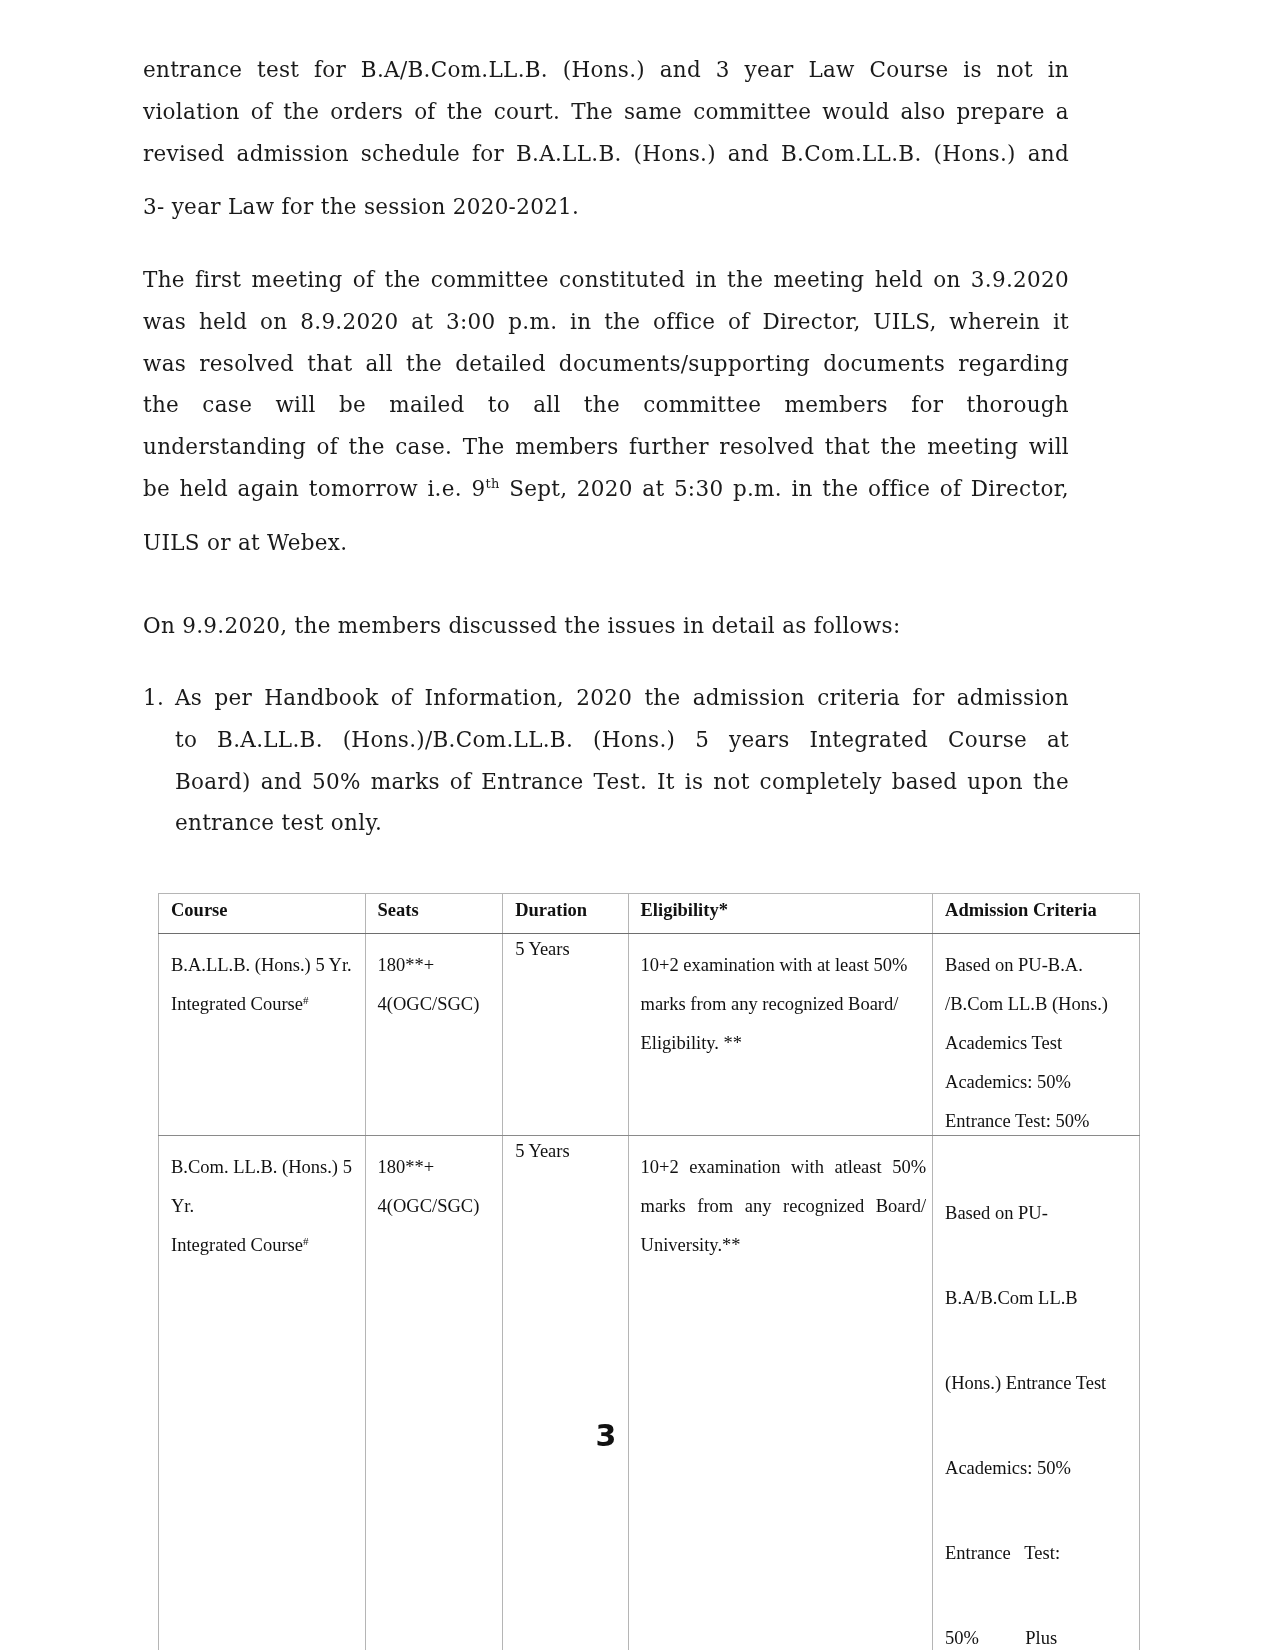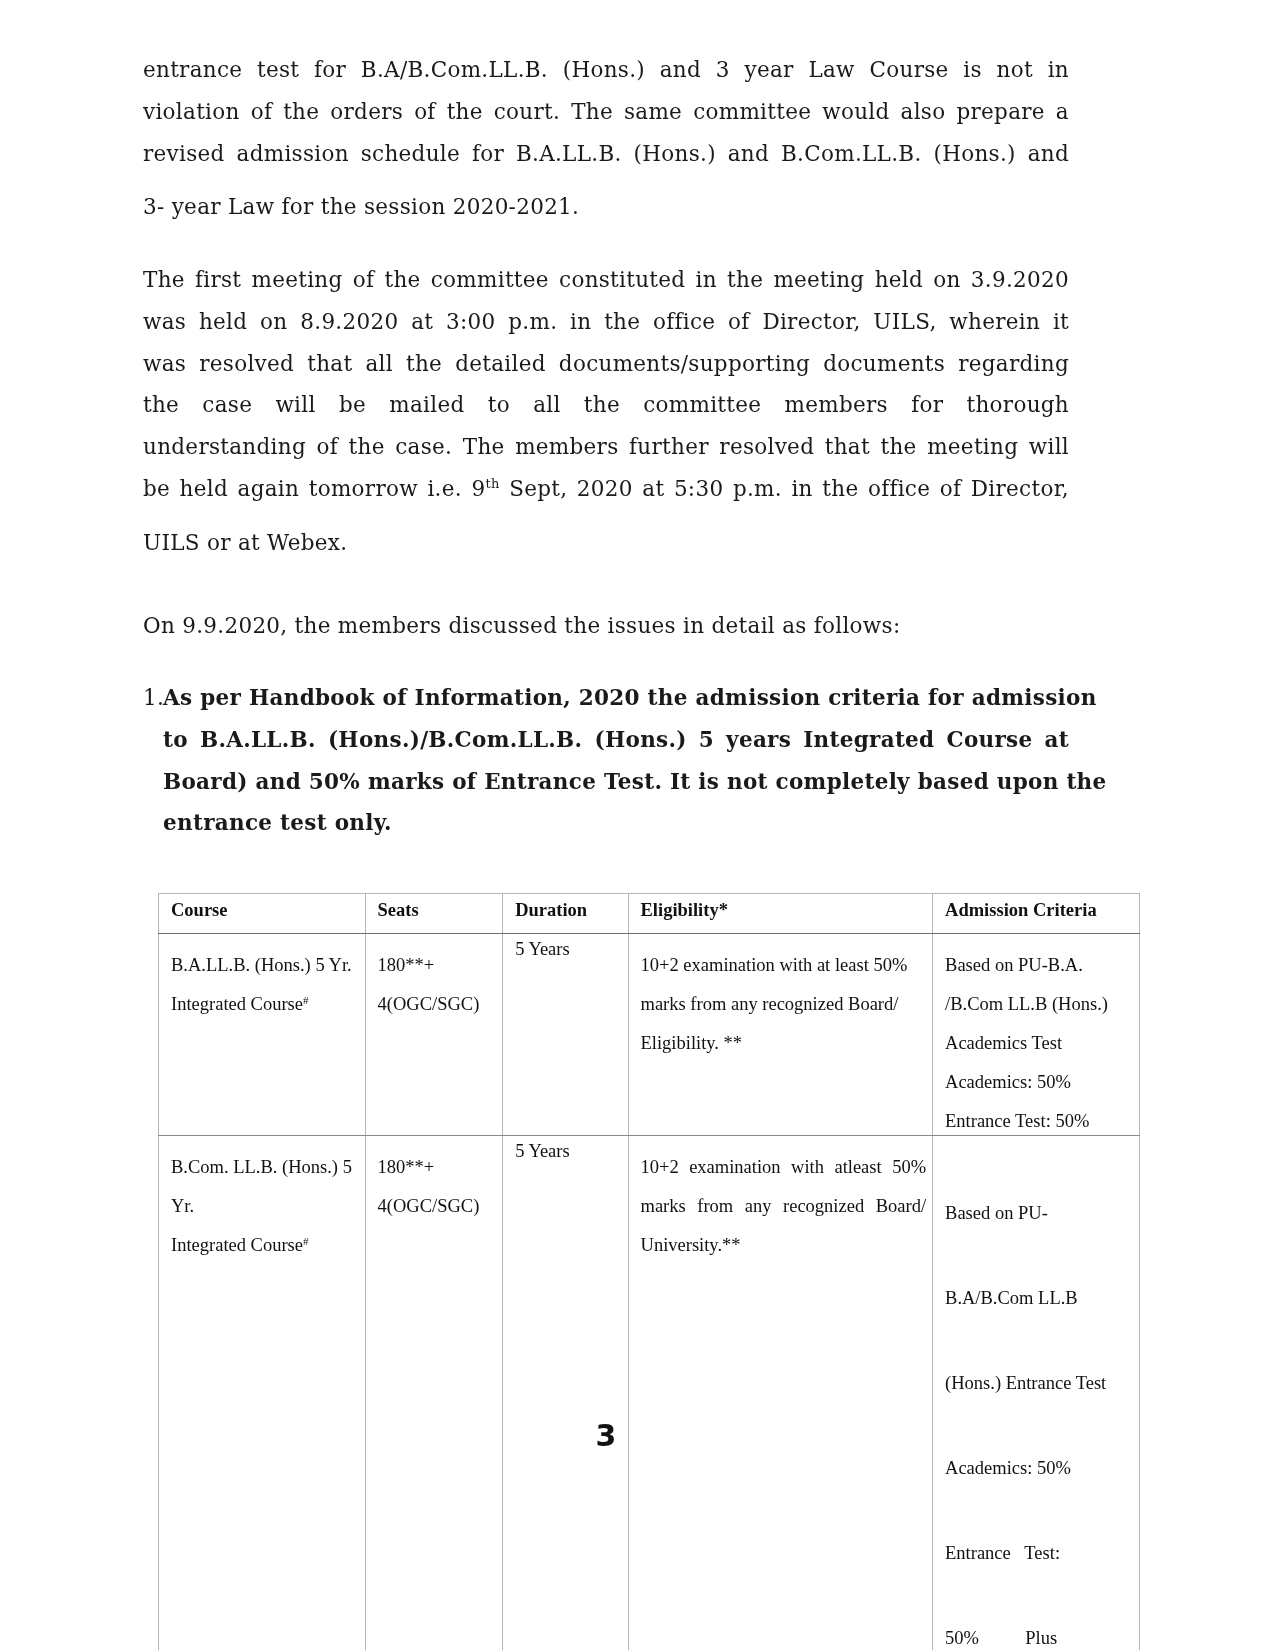--- a/index.html
+++ b/index.html
@@ -12,21 +12,21 @@
   }
   .para .ln { display: block; text-align: justify; text-align-last: justify; height: 41.8px; white-space: nowrap; }
   .para .ln.last { text-align-last: left; margin-top: 12px; }
   .para sup { font-size: 13px; vertical-align: 8px; line-height: 0; }
   #p1 { top: 49px; }
   #p2 { top: 259px; }
   #p3 { top: 593px; }
   .list { position: absolute; left: 143px; top: 677px; width: 926px;
     font-family: "DejaVu Serif", serif; font-size: 21.5px; line-height: 41.8px; letter-spacing: 0.3px; }
   .list .num { position: absolute; left: 0; top: 0; }
-  .list .body { margin-left: 20px; font-weight: bold; }
+  .list .body { margin-left: 32px; }
   .list .ln { display: block; text-align: justify; text-align-last: justify; height: 41.8px; white-space: nowrap; }
   .list .ln.last { text-align-last: left; }
 
   table.adm {
     position: absolute; left: 158px; top: 893px; width: 982px;
     border-collapse: collapse; font-family: "Liberation Serif", serif; font-size: 18.5px; line-height: 23px;
     color: #111;
   }
   table.adm th, table.adm td { border: 1.5px solid #b5b5b5; vertical-align: top; padding: 4px 6px 2px 12px; text-align: left; }
   table.adm th { font-weight: bold; height: 32px; padding-top: 5px; border-bottom: 1.5px solid #6e6e6e; }

